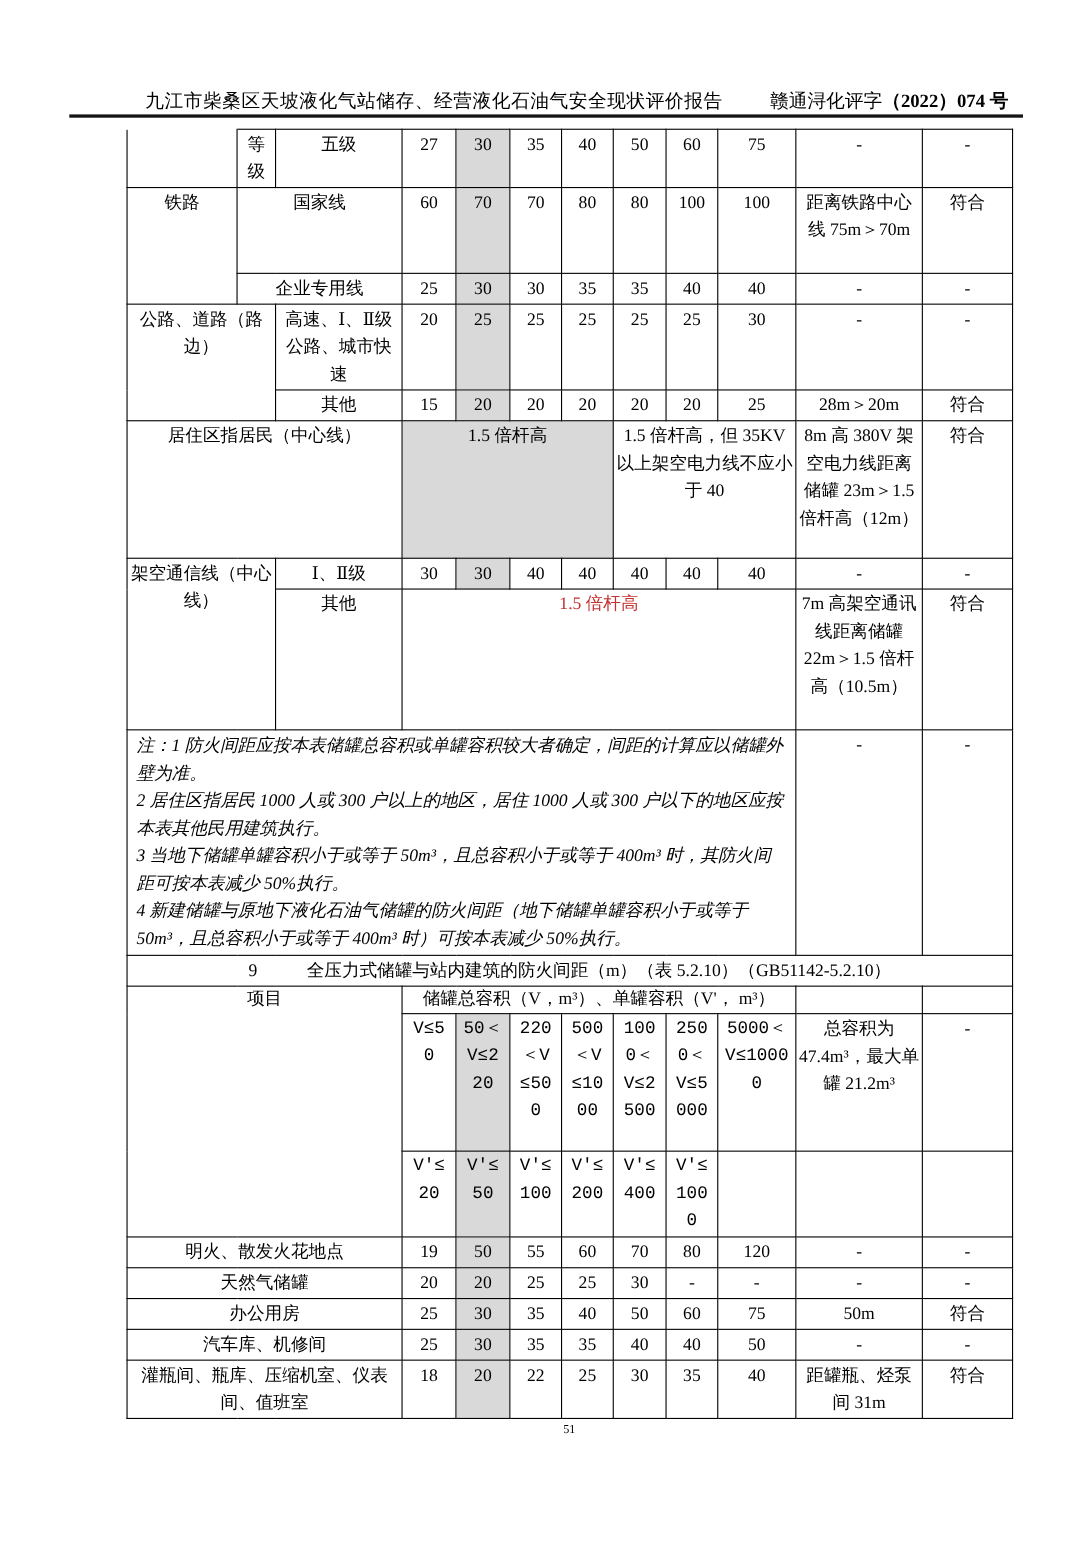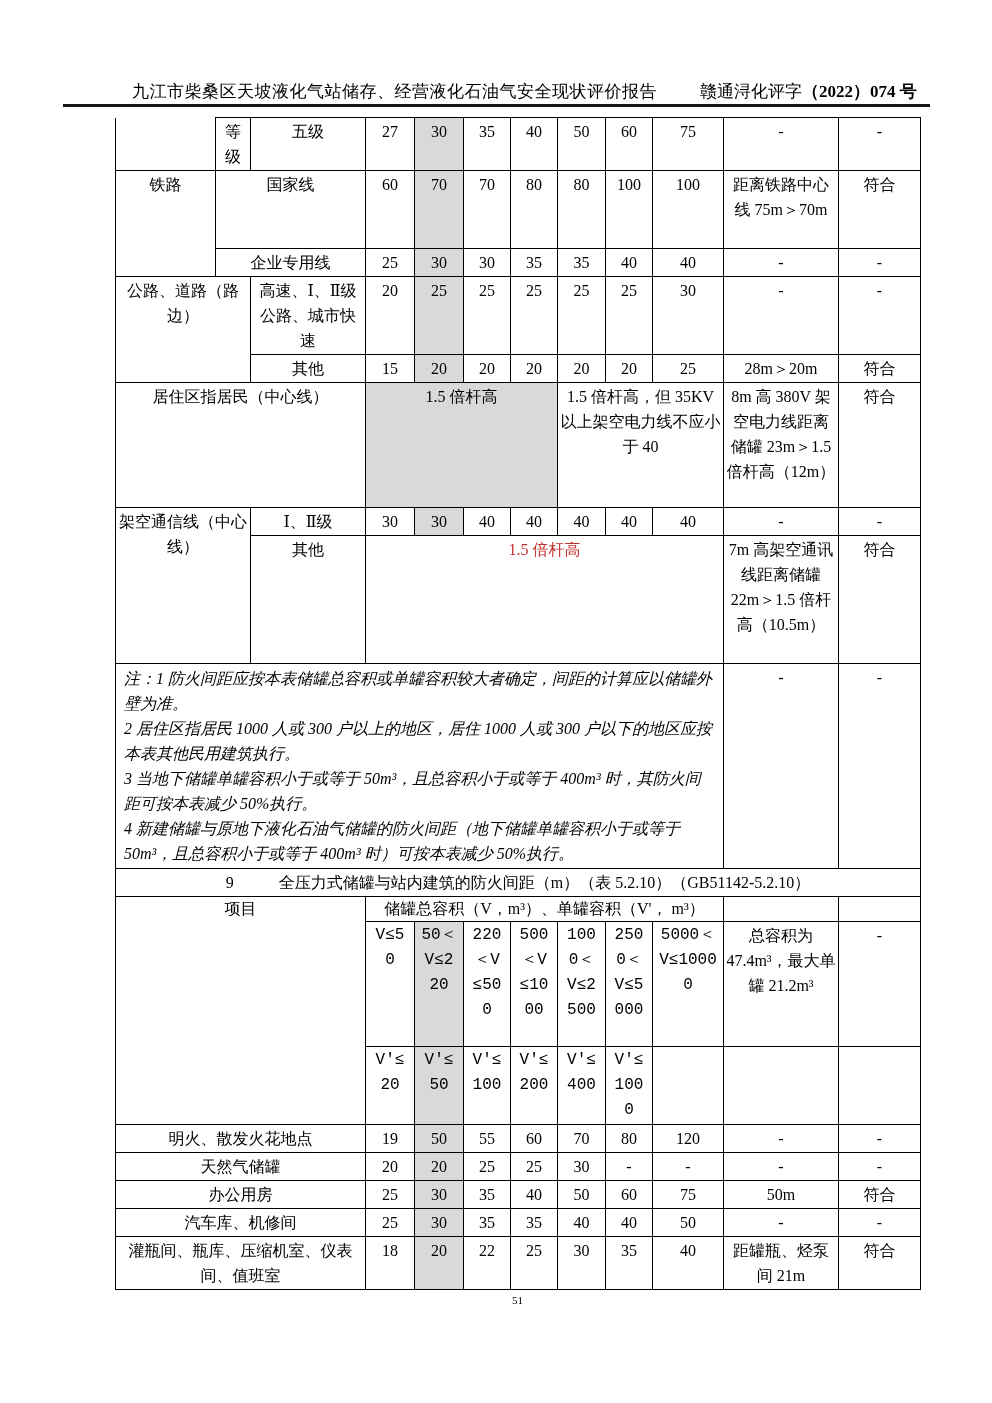--- a/index.html
+++ b/index.html
@@ -235,19 +235,19 @@
   </tr>
   <tr style="height:53px">
     <td colspan="3">灌瓶间、瓶库、压缩机室、仪表间、值班室</td>
     <td>18</td>
     <td class="sh">20</td>
     <td>22</td>
     <td>25</td>
     <td>30</td>
     <td>35</td>
     <td>40</td>
-    <td>距罐瓶、烃泵间 21m</td>
+    <td>距罐瓶、烃泵间 31m</td>
     <td>符合</td>
   </tr>
   </tbody>
 </table>
 
 <div class="pgnum">51</div>
 
 </body></html>

